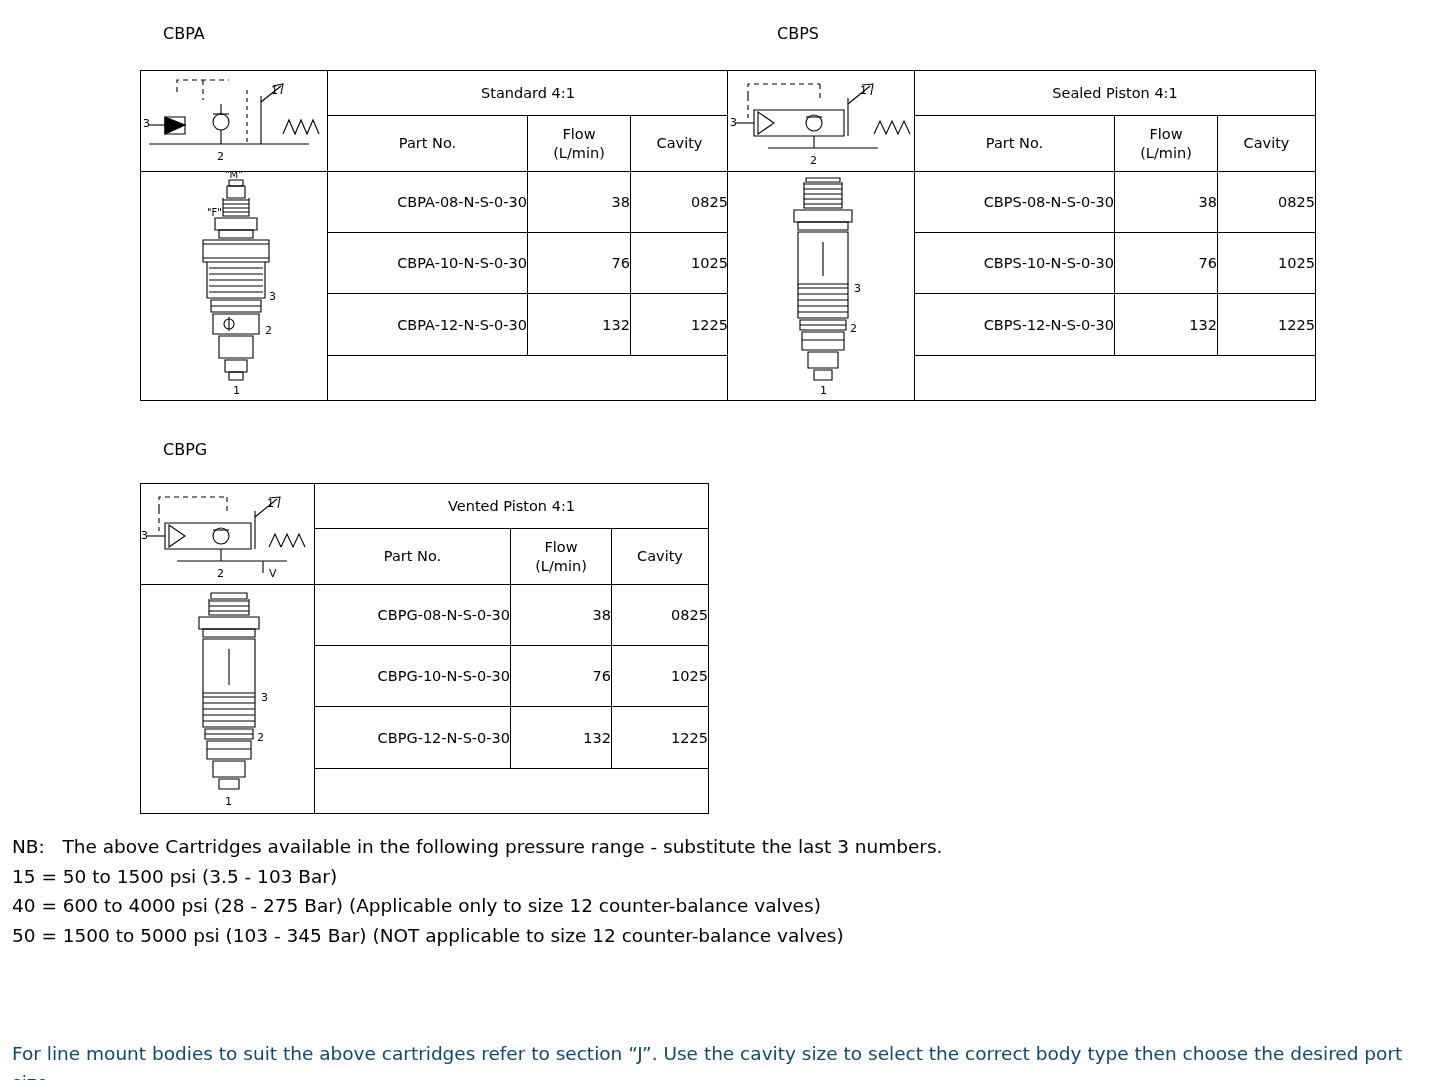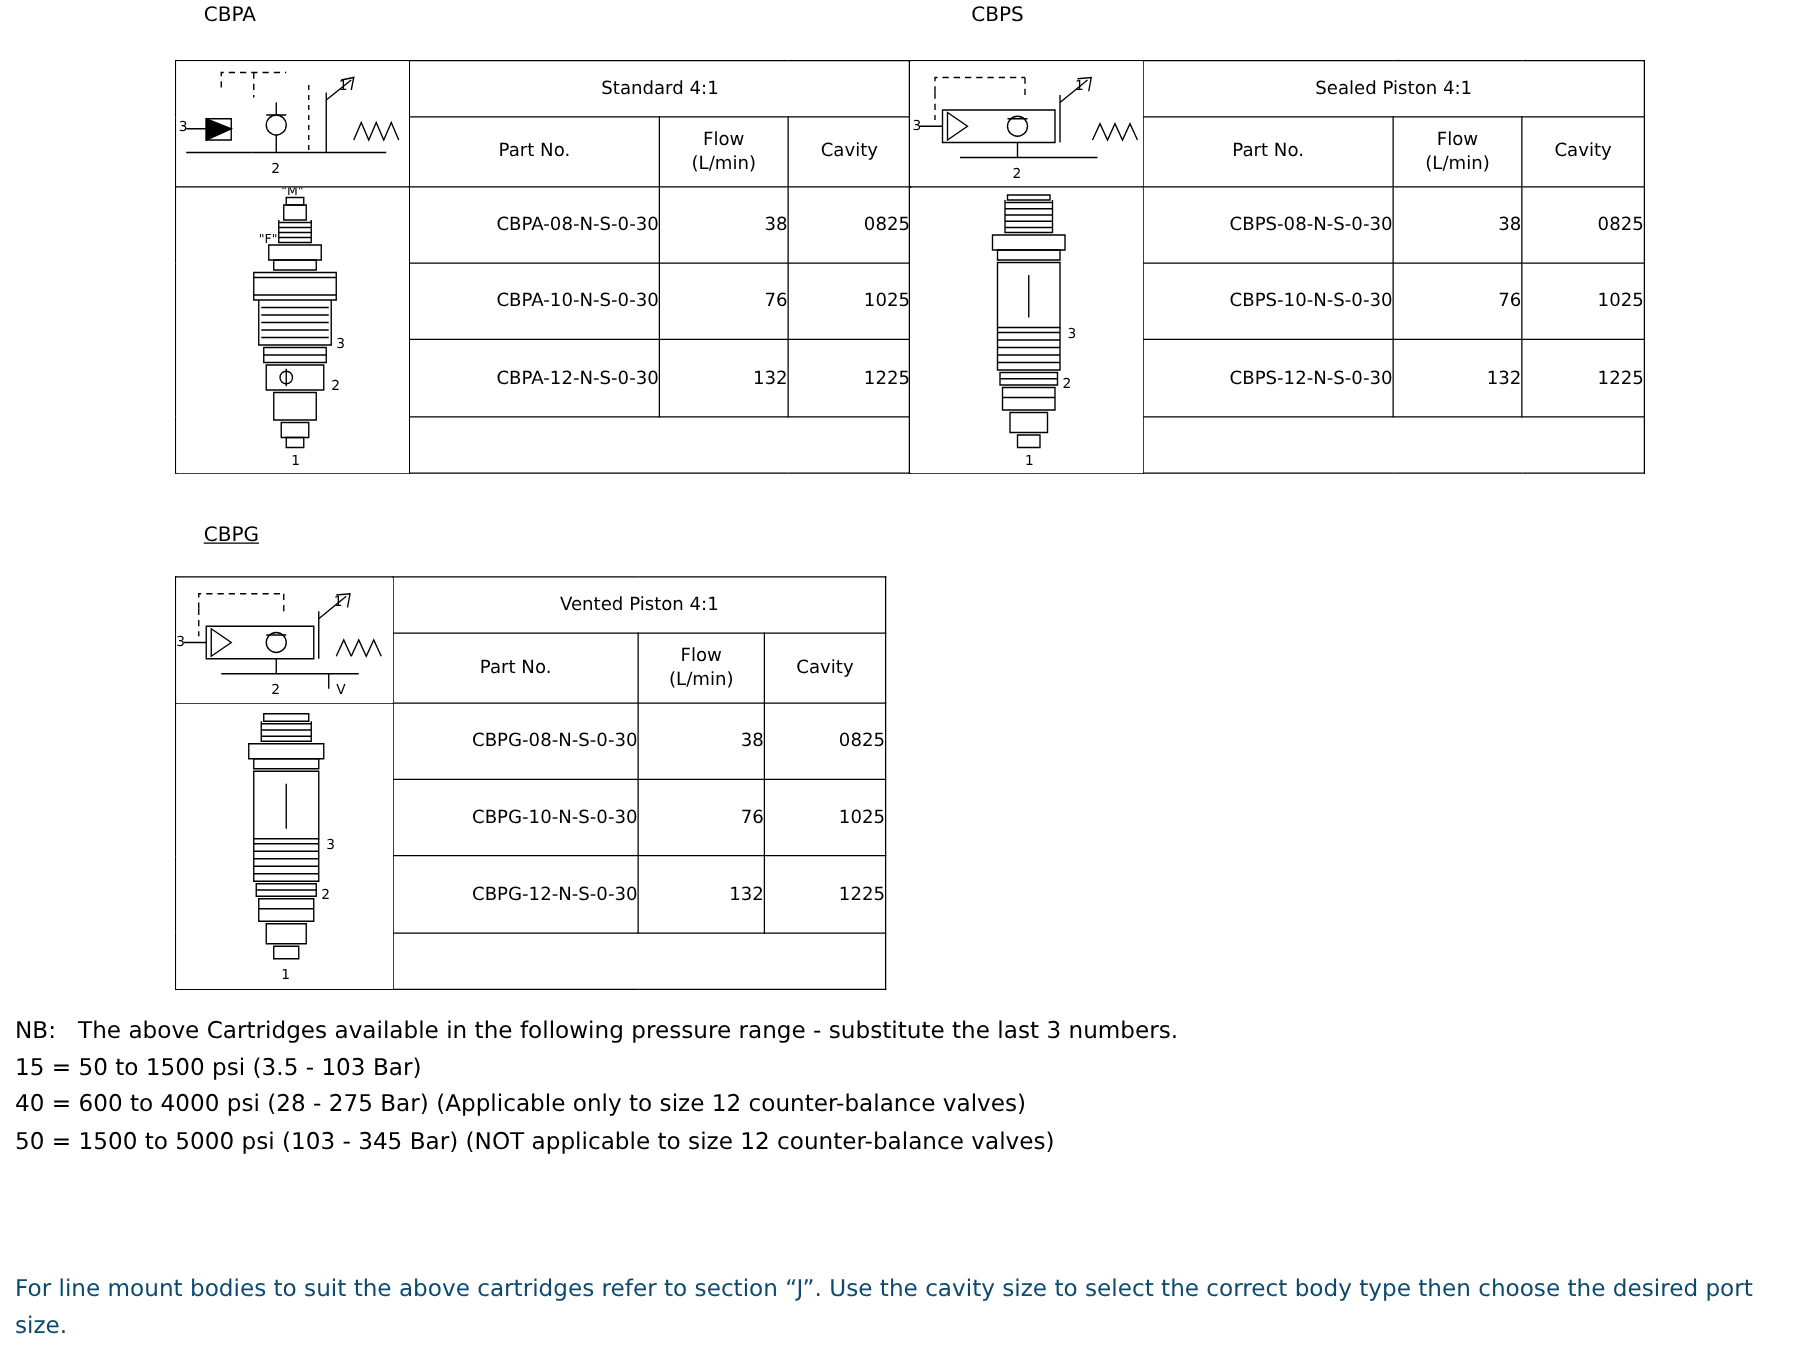--- a/index.html
+++ b/index.html
@@ -12,32 +12,33 @@
     background: #ffffff;
     font-family: "DejaVu Sans", sans-serif;
     color: #000000;
     position: relative;
     overflow: hidden;
   }
   .page {
     position: relative;
     width: 1445px;
     height: 840px;
+    margin-top: 22px;
   }
 
   
   .caption {
     position: absolute;
     font-size: 16px;
     color: #000;
     white-space: nowrap;
   }
   #caption-cbpa { left: 163px; top: 2px; }
   #caption-cbps { left: 777px; top: 2px; }
-  #caption-cbpg { left: 163px; top: 418px; text-decoration: underline; }
+  #caption-cbpg { left: 163px; top: 418px; }
 
   
   .valve-table {
     position: absolute;
     border-collapse: collapse;
     table-layout: fixed;
   }
   .valve-table td, .valve-table th {
     border: 1px solid #000;
     padding: 0;

